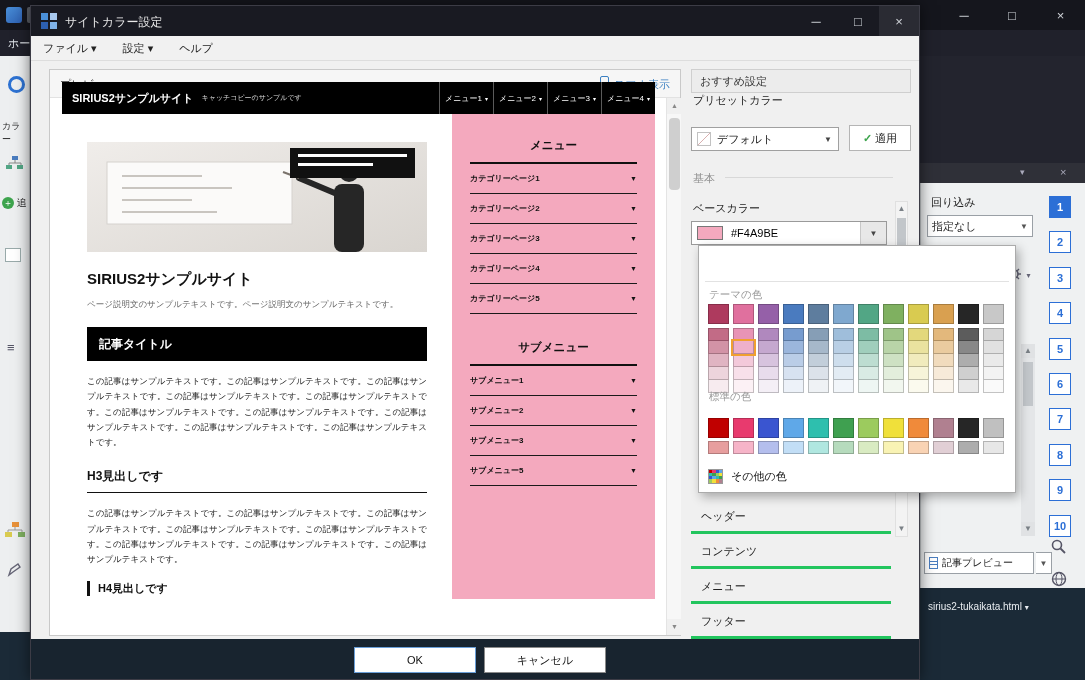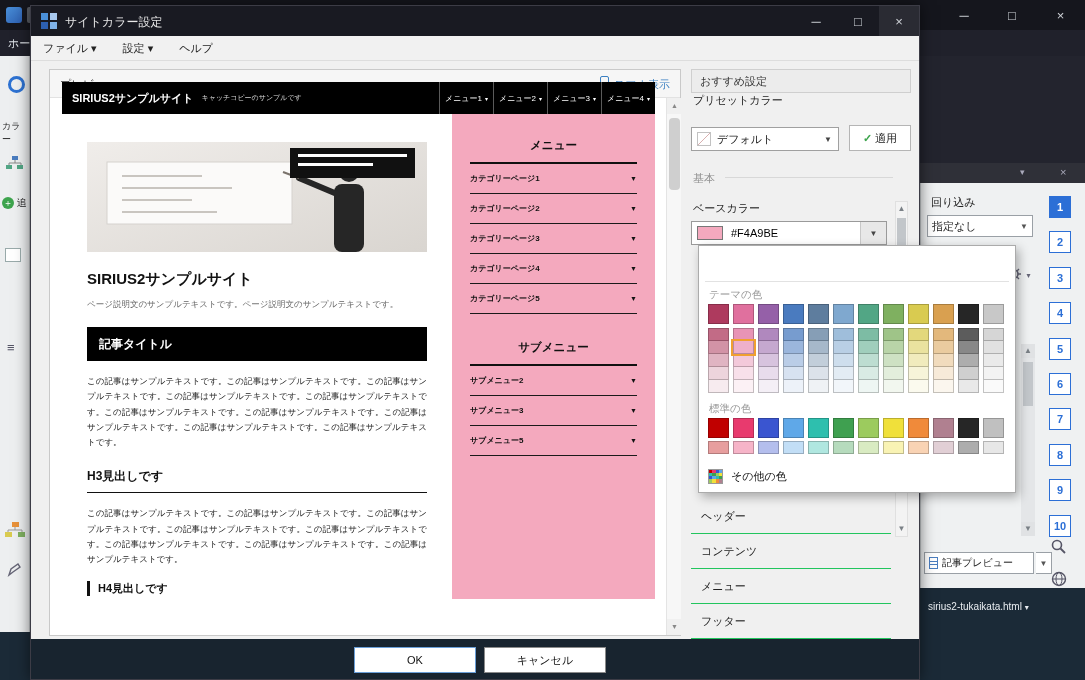--- a/index.html
+++ b/index.html
@@ -79,21 +79,21 @@
   .hline{height:1px;background:#d8d8d8}
   .dropbox{background:#fff;border:1px solid #a0a0a0;display:flex;align-items:center;font-size:11px;color:#222}
   .preset-swatch{width:14px;height:14px;background:#fff;border:1px solid #c2c2c2;margin:0 6px 0 5px;background-image:linear-gradient(135deg,transparent 46%,#d8b0b0 46%,#d8b0b0 54%,transparent 54%)}
   .apply-btn{left:158px;top:56px;width:62px;height:26px;background:#fff;border:1px solid #b5b5b5;font-size:11px;color:#222;display:flex;align-items:center;justify-content:center;gap:3px}
   .check{color:#3da44d;font-weight:bold}
   .base-row{left:0;top:152px;width:196px;height:24px;background:#fff;border:1px solid #9a9a9a;display:flex;align-items:center}
   .base-swatch{width:26px;height:14px;border:1px solid #777;margin:0 8px 0 5px}
   .base-caret{margin-left:auto;width:26px;height:22px;border-left:1px solid #c8c8c8;background:#e8e8e8;display:flex;align-items:center;justify-content:center;font-size:8px;color:#444}
   .mini-sb{left:204px;top:132px;width:13px;height:336px;background:#f3f3f3;border:1px solid #e0e0e0}
   .sections{left:0;top:430px;width:200px}
-  .section-item{height:35px;line-height:35px;padding-left:10px;font-size:11px;color:#222;border-bottom:1px solid #22c55e}
+  .section-item{height:35px;line-height:35px;padding-left:10px;font-size:11px;color:#222;border-bottom:3px solid #22c55e}
   
   .dlg-bottom{left:0;top:633px;width:888px;height:40px;background:#18242f}
   .dlg-btn{top:8px;width:122px;height:26px;background:#fff;font-size:11px;color:#111;display:flex;align-items:center;justify-content:center}
   
   .popup{left:698px;top:245px;width:318px;height:248px;background:#fff;border:1px solid #ababab;box-shadow:3px 4px 10px rgba(0,0,0,.3);z-index:50}
   .auto-row{left:0;top:4px;width:316px;height:28px;font-size:11px;color:#111;line-height:28px;padding-left:32px}
   .pop-div{left:6px;top:35px;width:304px;height:1px;background:#e2e2e2}
   .pop-label{font-size:10.5px;color:#999}
   .pal-grid{display:flex;gap:4px}
   .pal-col{display:flex;flex-direction:column;width:21px}
@@ -282,20 +282,21 @@
           <div class="side-title">メニュー</div>
           <div class="side-list">
               <div class="side-item">カテゴリーページ1<span class="car">▼</span></div>
               <div class="side-item">カテゴリーページ2<span class="car">▼</span></div>
               <div class="side-item">カテゴリーページ3<span class="car">▼</span></div>
               <div class="side-item">カテゴリーページ4<span class="car">▼</span></div>
               <div class="side-item">カテゴリーページ5<span class="car">▼</span></div>
             </div>
           <div class="side-title">サブメニュー</div>
           <div class="side-list">
+              <div class="side-item">サブメニュー1<span class="car">▼</span></div>
               <div class="side-item">サブメニュー2<span class="car">▼</span></div>
               <div class="side-item">サブメニュー3<span class="car">▼</span></div>
               <div class="side-item">サブメニュー5<span class="car">▼</span></div>
             </div>
         </div>
       </div>
 
       <div class="abs pv-scroll">
         <div class="abs sbtn" style="left:0;top:0">▲</div>
         <div class="abs pv-thumb"></div>
@@ -460,21 +461,21 @@
           <div class="sw main" style="background: rgb(200, 200, 200);"></div>
           <div class="vars">
             <div class="sw var" style="background: rgb(214, 214, 214);"></div>
             <div class="sw var" style="background: rgb(225, 225, 225);"></div>
             <div class="sw var" style="background: rgb(234, 234, 234);"></div>
             <div class="sw var" style="background: rgb(243, 243, 243);"></div>
             <div class="sw var" style="background: rgb(250, 250, 250);"></div>
           </div>
         </div>
       </div>
-    <div class="abs pop-label" style="left:10px;top:156px">標準の色</div>
+    <div class="abs pop-label" style="left:10px;top:144px">標準の色</div>
     <div class="abs pal-grid" style="left:9px;top:172px">
         <div class="pal-col">
           <div class="sw main" style="background: rgb(192, 0, 0);"></div>
           <div class="sw light" style="background: rgb(231, 158, 158);"></div>
         </div>
         <div class="pal-col">
           <div class="sw main" style="background: rgb(232, 58, 110);"></div>
           <div class="sw light" style="background: rgb(246, 180, 200);"></div>
         </div>
         <div class="pal-col">

